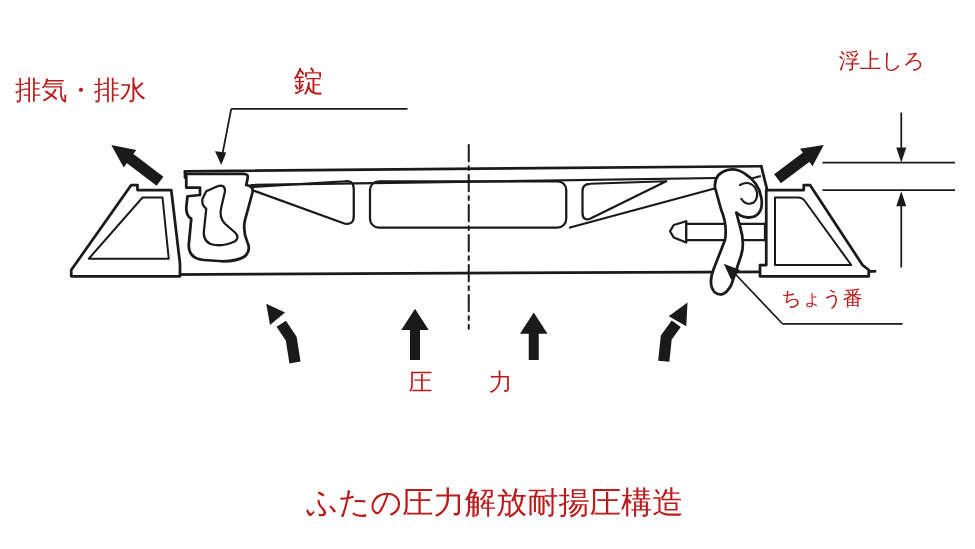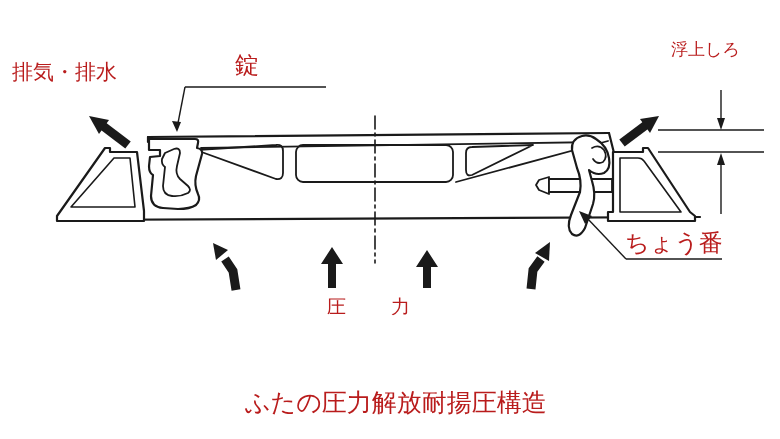--- a/index.html
+++ b/index.html
@@ -14,21 +14,21 @@
   .lbl{
     position:absolute;
     color:#b91c1c;
     white-space:nowrap;
     line-height:1.1;
     font-family:"DejaVu Sans","Liberation Sans",sans-serif;
   }
   .lbl-exhaust{left:12px;top:61px;font-size:21px;}
   .lbl-lock{left:235px;top:52px;font-size:24px;}
   .lbl-lift{left:671px;top:40px;font-size:17px;}
-  .lbl-hinge{left:625px;top:230px;font-size:24px;}
+  .lbl-hinge{left:625px;top:230px;font-size:16px;}
   .lbl-pressure{left:327px;top:296px;font-size:19px;letter-spacing:45px;}
   .lbl-caption{
     left:245px;top:389px;font-size:25px;
     font-family:Liberation Serif, serif;
   }
 </style>
 </head>
 <body>
 
 <div class="stage">

